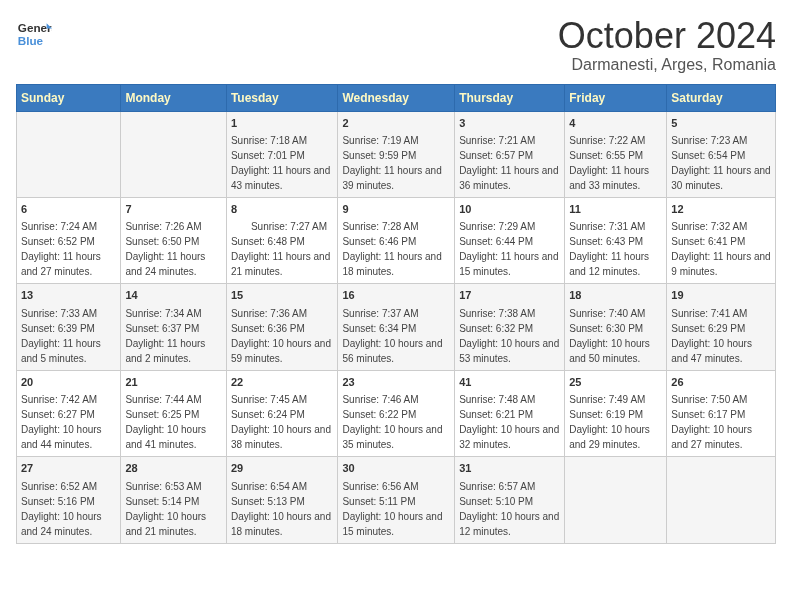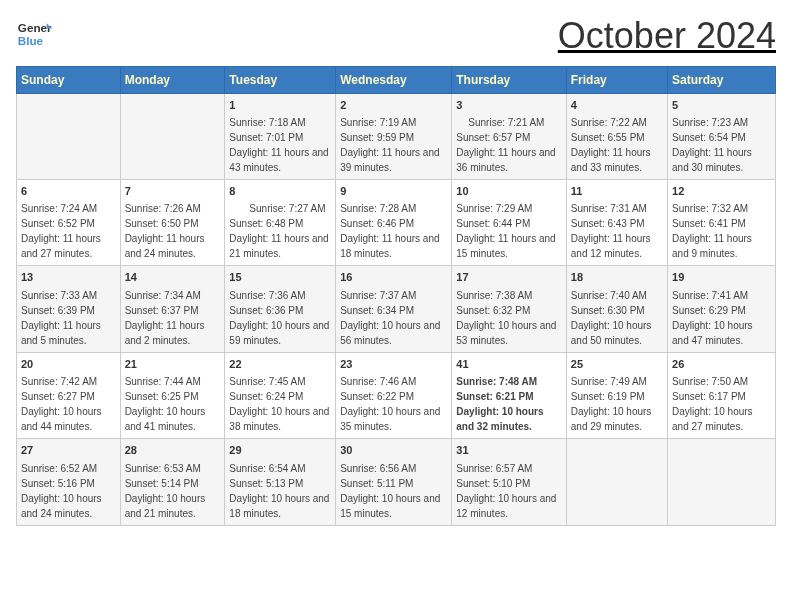--- a/index.html
+++ b/index.html
@@ -20,21 +20,20 @@
       display: flex;
       align-items: center;
       gap: 4px;
     }
     .logo-icon {
       width: 36px;
       height: 36px;
     }
     .title-block {
       text-align: right;
-      text-decoration: underline;
     }
     .month-title {
       font-size: 36px;
       font-weight: 300;
       color: #333;
       line-height: 1.1;
     }
     .location-title {
       font-size: 16px;
       color: #555;
@@ -84,20 +83,21 @@
 <div class="header">
   <div class="logo">
     <svg class="logo-icon" viewBox="0 0 40 40" xmlns="http://www.w3.org/2000/svg">
       <text x="2" y="18" font-size="13" font-weight="bold" fill="#333">General</text>
       <text x="2" y="32" font-size="13" font-weight="bold" fill="#4a90d9">Blue</text>
       <polygon points="34,8 40,14 34,14" fill="#4a90d9"></polygon>
     </svg>
   </div>
   <div class="title-block">
     <div class="month-title">October 2024</div>
+    <div class="location-title">Darmanesti, Arges, Romania</div>
   </div>
 </div>
 
 <table>
   <thead>
     <tr>
     <th>Sunday</th>
         <th>Monday</th>
         <th>Tuesday</th>
         <th>Wednesday</th>
@@ -109,21 +109,21 @@
   <tbody id="calendar-body">
   <tr>
         <td></td>
         <td></td>
         <td><span class="day-num">1</span><span class="day-detail" style="white-space: pre-line; margin-top: 32px;">Sunrise: 7:18 AM
 Sunset: 7:01 PM
 Daylight: 11 hours and 43 minutes.</span></td>
         <td><span class="day-num">2</span><span class="day-detail" style="white-space: pre-line;">Sunrise: 7:19 AM
 Sunset: 9:59 PM
 Daylight: 11 hours and 39 minutes.</span></td>
-        <td><span class="day-num">3</span><span class="day-detail" style="white-space: pre-line; margin-left: 12px;">Sunrise: 7:21 AM
+        <td><span class="day-num">3</span><span class="day-detail" style="white-space: pre-line;">Sunrise: 7:21 AM
 Sunset: 6:57 PM
 Daylight: 11 hours and 36 minutes.</span></td>
         <td><span class="day-num">4</span><span class="day-detail" style="white-space: pre-line; text-align: right;">Sunrise: 7:22 AM
 Sunset: 6:55 PM
 Daylight: 11 hours and 33 minutes.</span></td>
         <td><span class="day-num">5</span><span class="day-detail" style="white-space: pre-line;">Sunrise: 7:23 AM
 Sunset: 6:54 PM
 Daylight: 11 hours and 30 minutes.</span></td>
       </tr>
       <tr>
@@ -178,21 +178,21 @@
 Daylight: 10 hours and 44 minutes.</span></td>
         <td><span class="day-num">21</span><span class="day-detail" style="white-space: pre-line;">Sunrise: 7:44 AM
 Sunset: 6:25 PM
 Daylight: 10 hours and 41 minutes.</span></td>
         <td><span class="day-num">22</span><span class="day-detail" style="white-space: pre-line;">Sunrise: 7:45 AM
 Sunset: 6:24 PM
 Daylight: 10 hours and 38 minutes.</span></td>
         <td><span class="day-num">23</span><span class="day-detail" style="white-space: pre-line;">Sunrise: 7:46 AM
 Sunset: 6:22 PM
 Daylight: 10 hours and 35 minutes.</span></td>
-        <td><span class="day-num">41</span><span class="day-detail" style="white-space: pre-line; font-weight: bold;">Sunrise: 7:48 AM
+        <td><span class="day-num">41</span><span class="day-detail" style="white-space: pre-line;">Sunrise: 7:48 AM
 Sunset: 6:21 PM
 Daylight: 10 hours and 32 minutes.</span></td>
         <td><span class="day-num">25</span><span class="day-detail" style="white-space: pre-line;">Sunrise: 7:49 AM
 Sunset: 6:19 PM
 Daylight: 10 hours and 29 minutes.</span></td>
         <td><span class="day-num">26</span><span class="day-detail" style="white-space: pre-line;">Sunrise: 7:50 AM
 Sunset: 6:17 PM
 Daylight: 10 hours and 27 minutes.</span></td>
       </tr>
       <tr>

